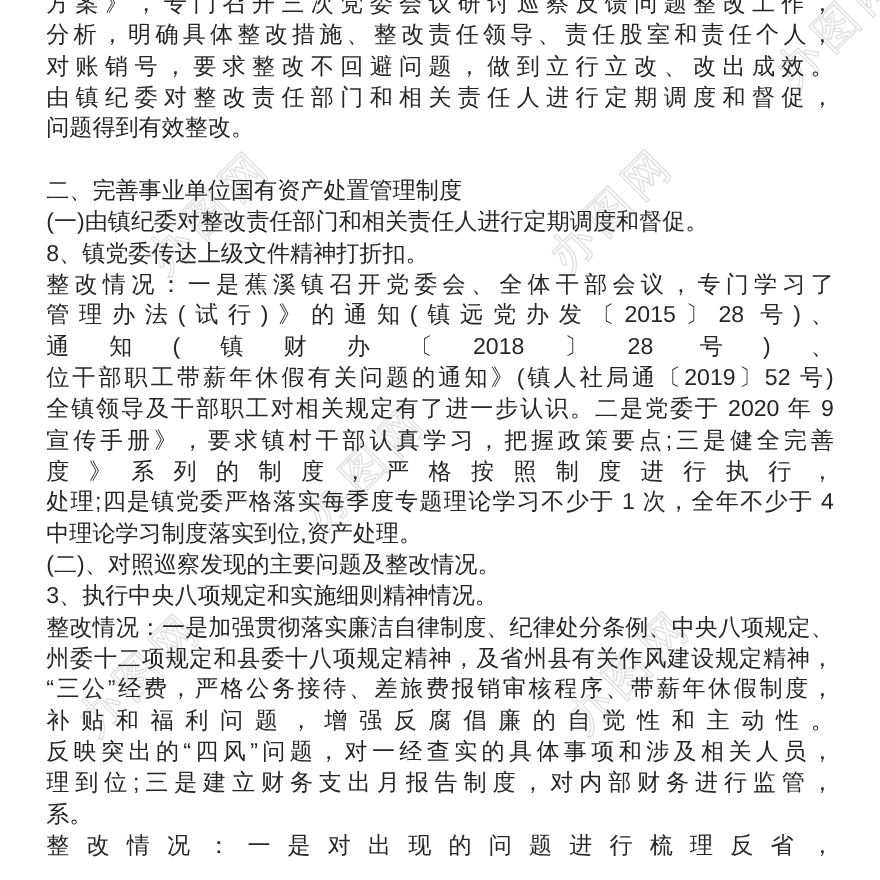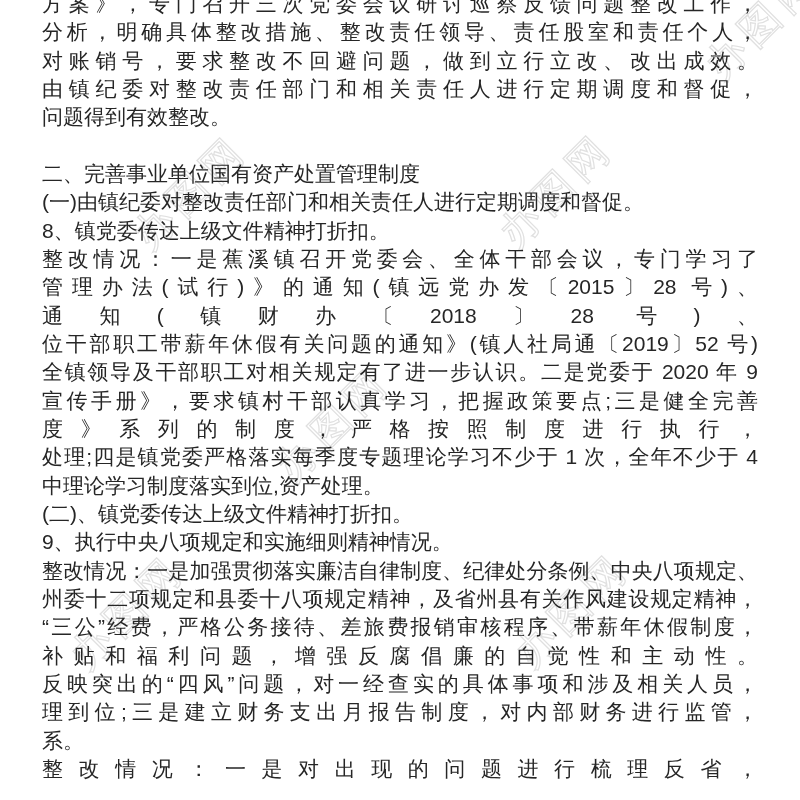--- a/index.html
+++ b/index.html
@@ -91,22 +91,22 @@
       <div class="line">8、镇党委传达上级文件精神打折扣。</div>
       <div class="line just">整改情况：一是蕉溪镇召开党委会、全体干部会议，专门学习了《镇远县党政机关公务接待</div>
       <div class="line just">管理办法(试行)》的通知(镇远党办发〔2015〕28 号)、《镇远县党政机关差旅费管理办法》的</div>
       <div class="line just">通知(镇财办〔2018〕28 号)、《省人力资源社会保障厅等三部门关于进一步落实机关事业单</div>
       <div class="line just">位干部职工带薪年休假有关问题的通知》(镇人社局通〔2019〕52 号)等政策法规性文件，使</div>
       <div class="line just">全镇领导及干部职工对相关规定有了进一步认识。二是党委于 2020 年 9 月制作《政策法规</div>
       <div class="line just">宣传手册》，要求镇村干部认真学习，把握政策要点;三是健全完善《蕉溪镇干部职工管理制</div>
       <div class="line just">度》系列的制度，严格按照制度进行执行，对违反制度的干部职工严格按照“四种形态”进行</div>
       <div class="line just">处理;四是镇党委严格落实每季度专题理论学习不少于 1 次，全年不少于 4 次的要求，使集</div>
       <div class="line">中理论学习制度落实到位,资产处理。</div>
-      <div class="line">(二)、镇党委传达上级文件精神打折扣。</div>
-      <div class="line">9、执行中央八项规定和实施细则精神情况。</div>
+      <div class="line">(二)、对照巡察发现的主要问题及整改情况。</div>
+      <div class="line">3、执行中央八项规定和实施细则精神情况。</div>
       <div class="line just">整改情况：一是加强贯彻落实廉洁自律制度、纪律处分条例、中央八项规定、省委十项规定、</div>
       <div class="line just">州委十二项规定和县委十八项规定精神，及省州县有关作风建设规定精神，进一步规范规范</div>
       <div class="line just">“三公”经费，严格公务接待、差旅费报销审核程序、带薪年休假制度，严禁违规乱发滥发津</div>
       <div class="line just">补贴和福利问题，增强反腐倡廉的自觉性和主动性。二是扎实开展违纪线索查处，迅速查处</div>
       <div class="line just">反映突出的“四风”问题，对一经查实的具体事项和涉及相关人员，按有关规定和程序严肃处</div>
       <div class="line just">理到位;三是建立财务支出月报告制度，对内部财务进行监管，构建厉行节约的财务支出体</div>
       <div class="line">系。</div>
       <div class="line just">整改情况：一是对出现的问题进行梳理反省，完善事业单位国有资产处置管理制度;二是对</div>
     </div>
 </div>

